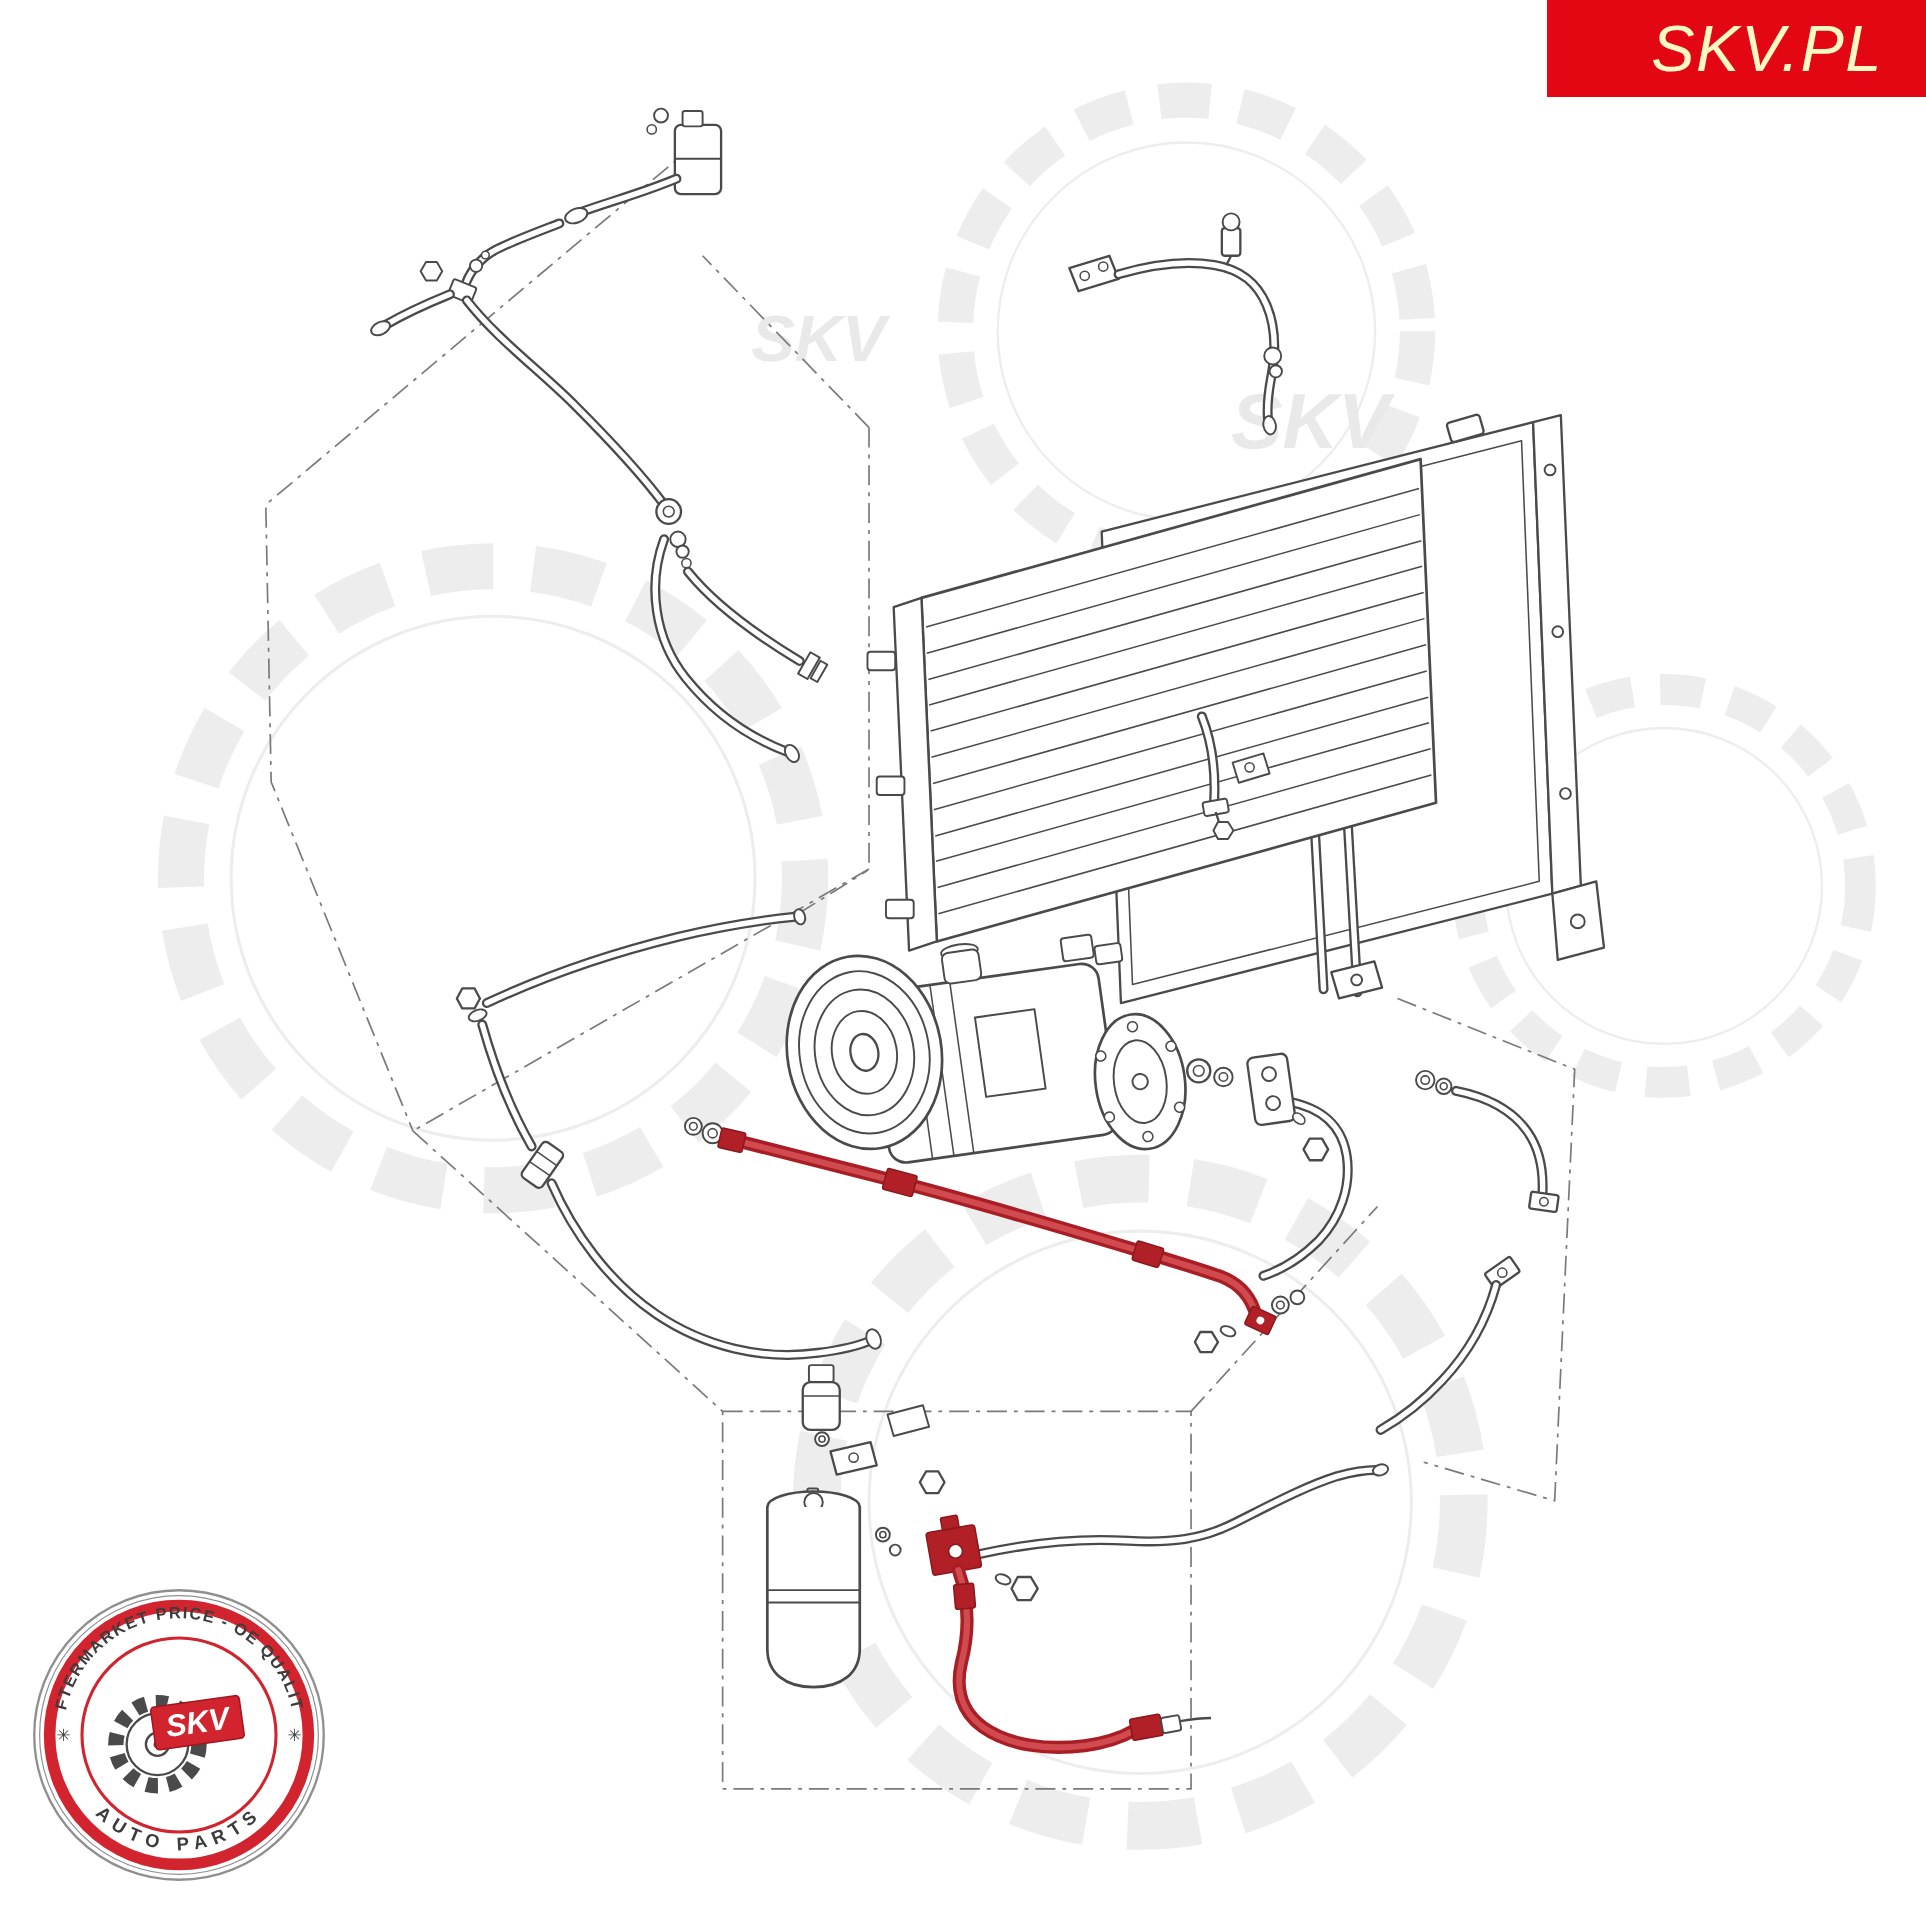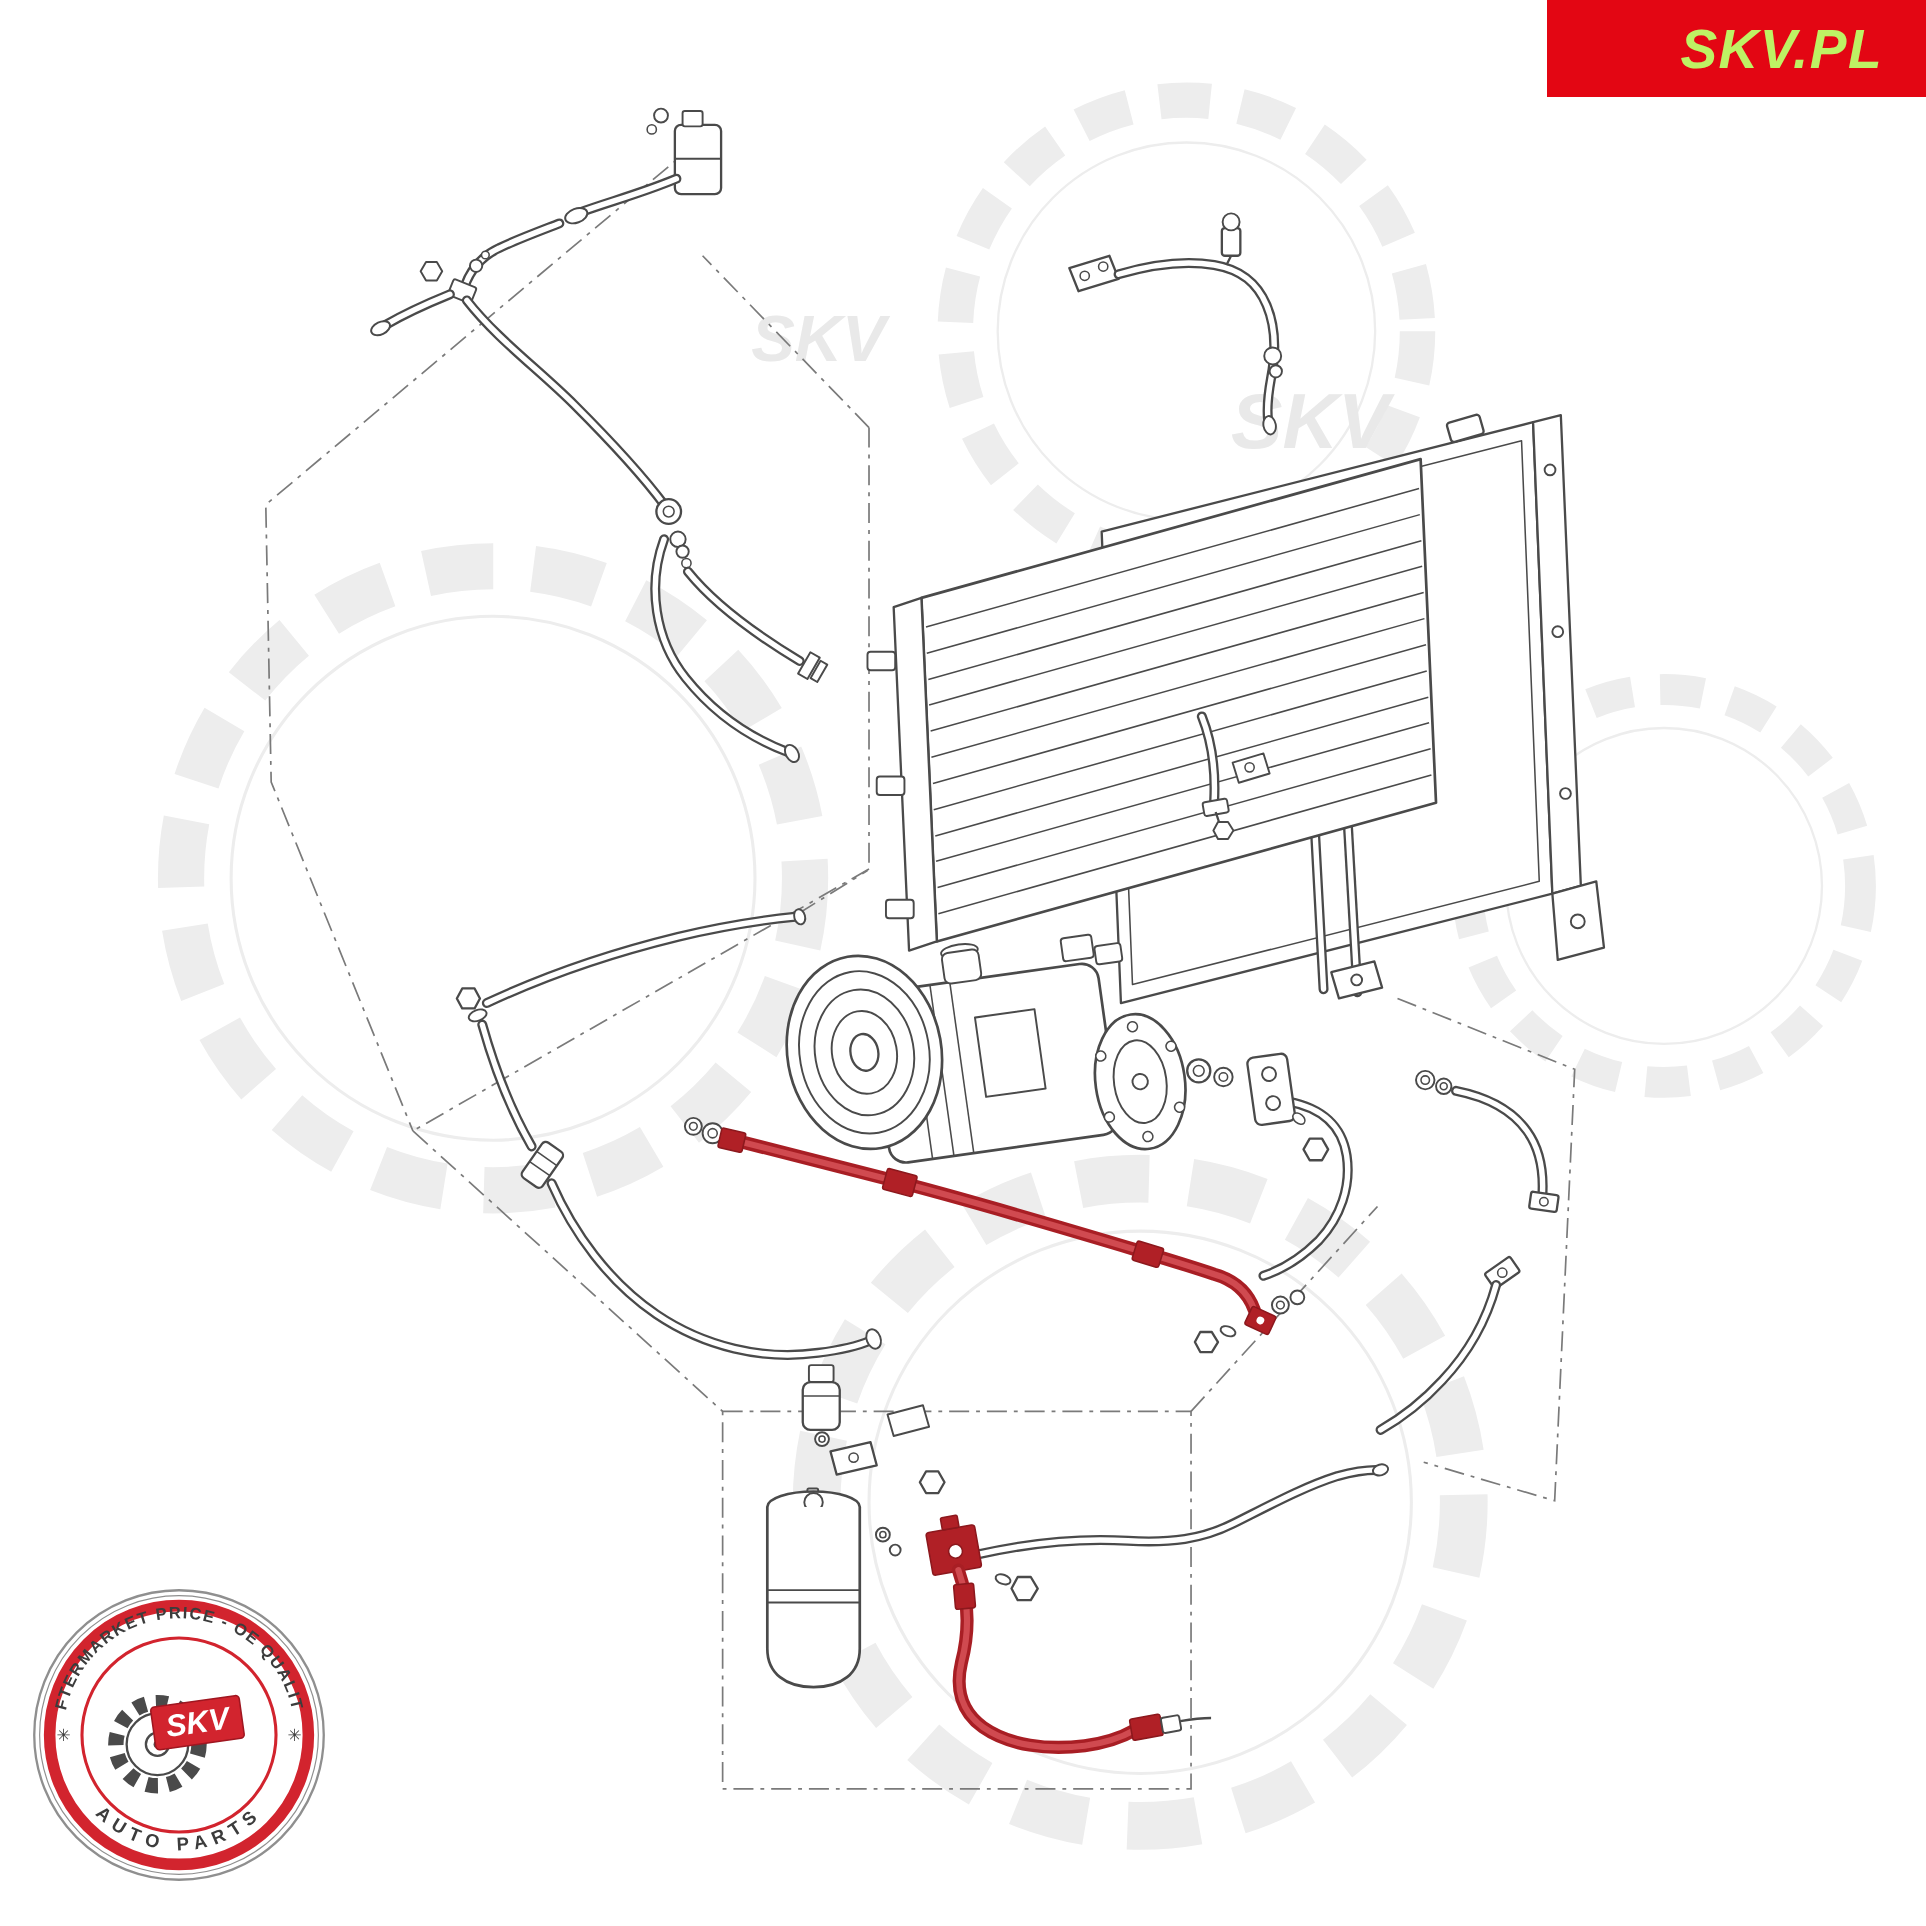--- a/index.html
+++ b/index.html
@@ -1,21 +1,21 @@
 <!DOCTYPE html>
 <html style="font-size:12.3px"><head>
 <meta charset="utf-8">
 <style>
   html,body{margin:0;padding:0;background:#fff;}
   .stage{position:relative;width:1926px;height:1926px;background:#ffffff;overflow:hidden;
          font-family:"Liberation Sans",sans-serif;}
   .banner{position:absolute;left:1547px;top:0;width:379px;height:97px;background:#e30613;
           display:flex;align-items:center;justify-content:flex-end;
           padding-right:43px;box-sizing:border-box;}
-  .banner span{color:#bef264;font-size:55px;font-weight:bold;font-style:italic;letter-spacing:1.5px;}
+  .banner span{color:#fef9c3;font-size:65px;font-weight:normal;font-style:italic;letter-spacing:1.5px;}
   svg.diagram{position:absolute;left:0;top:0;}
   svg.stamp{position:absolute;left:25px;top:1581px;}
   
   .ln{stroke:#4a4a4a;fill:none;stroke-linejoin:round;}
   .lnf{stroke:#4a4a4a;fill:#ffffff;stroke-linejoin:round;}
   .ring{fill:#ffffff;stroke:#4a4a4a;}
   .tubo{stroke:#4a4a4a;fill:none;stroke-width:13;stroke-linecap:round;stroke-linejoin:round;}
   .tubi{stroke:#ffffff;fill:none;stroke-width:7;stroke-linecap:round;stroke-linejoin:round;}
   .rtubo{stroke:#a81e24;fill:none;stroke-width:17;stroke-linecap:round;stroke-linejoin:round;}
   .rtubi{stroke:#d04a50;fill:none;stroke-width:8;stroke-linecap:round;stroke-linejoin:round;}

